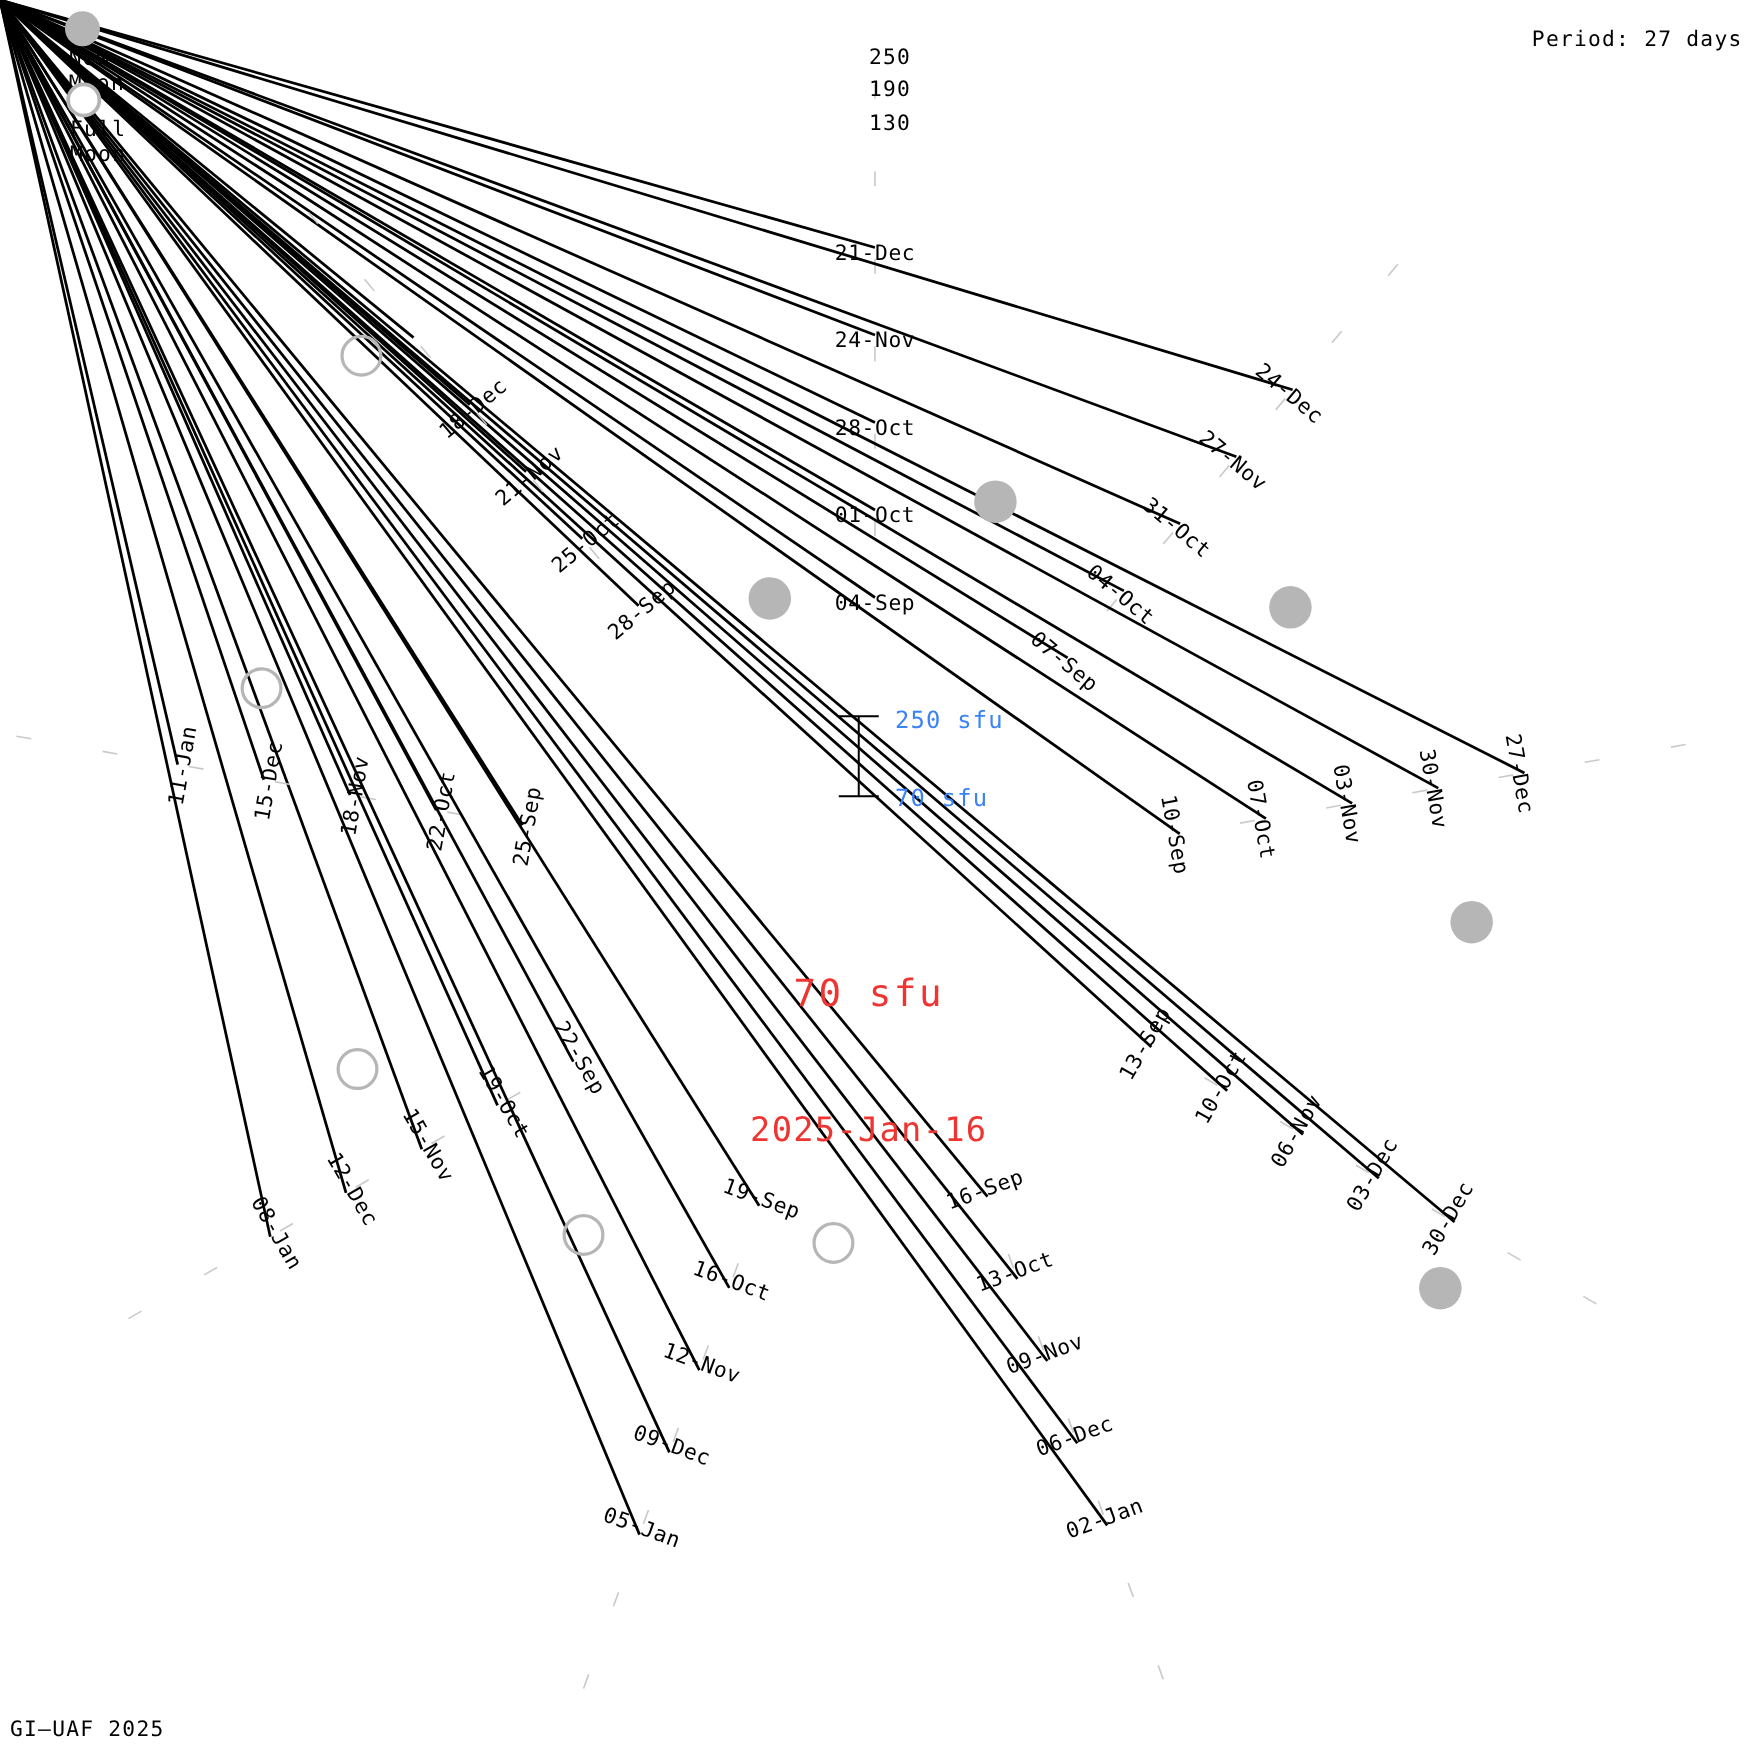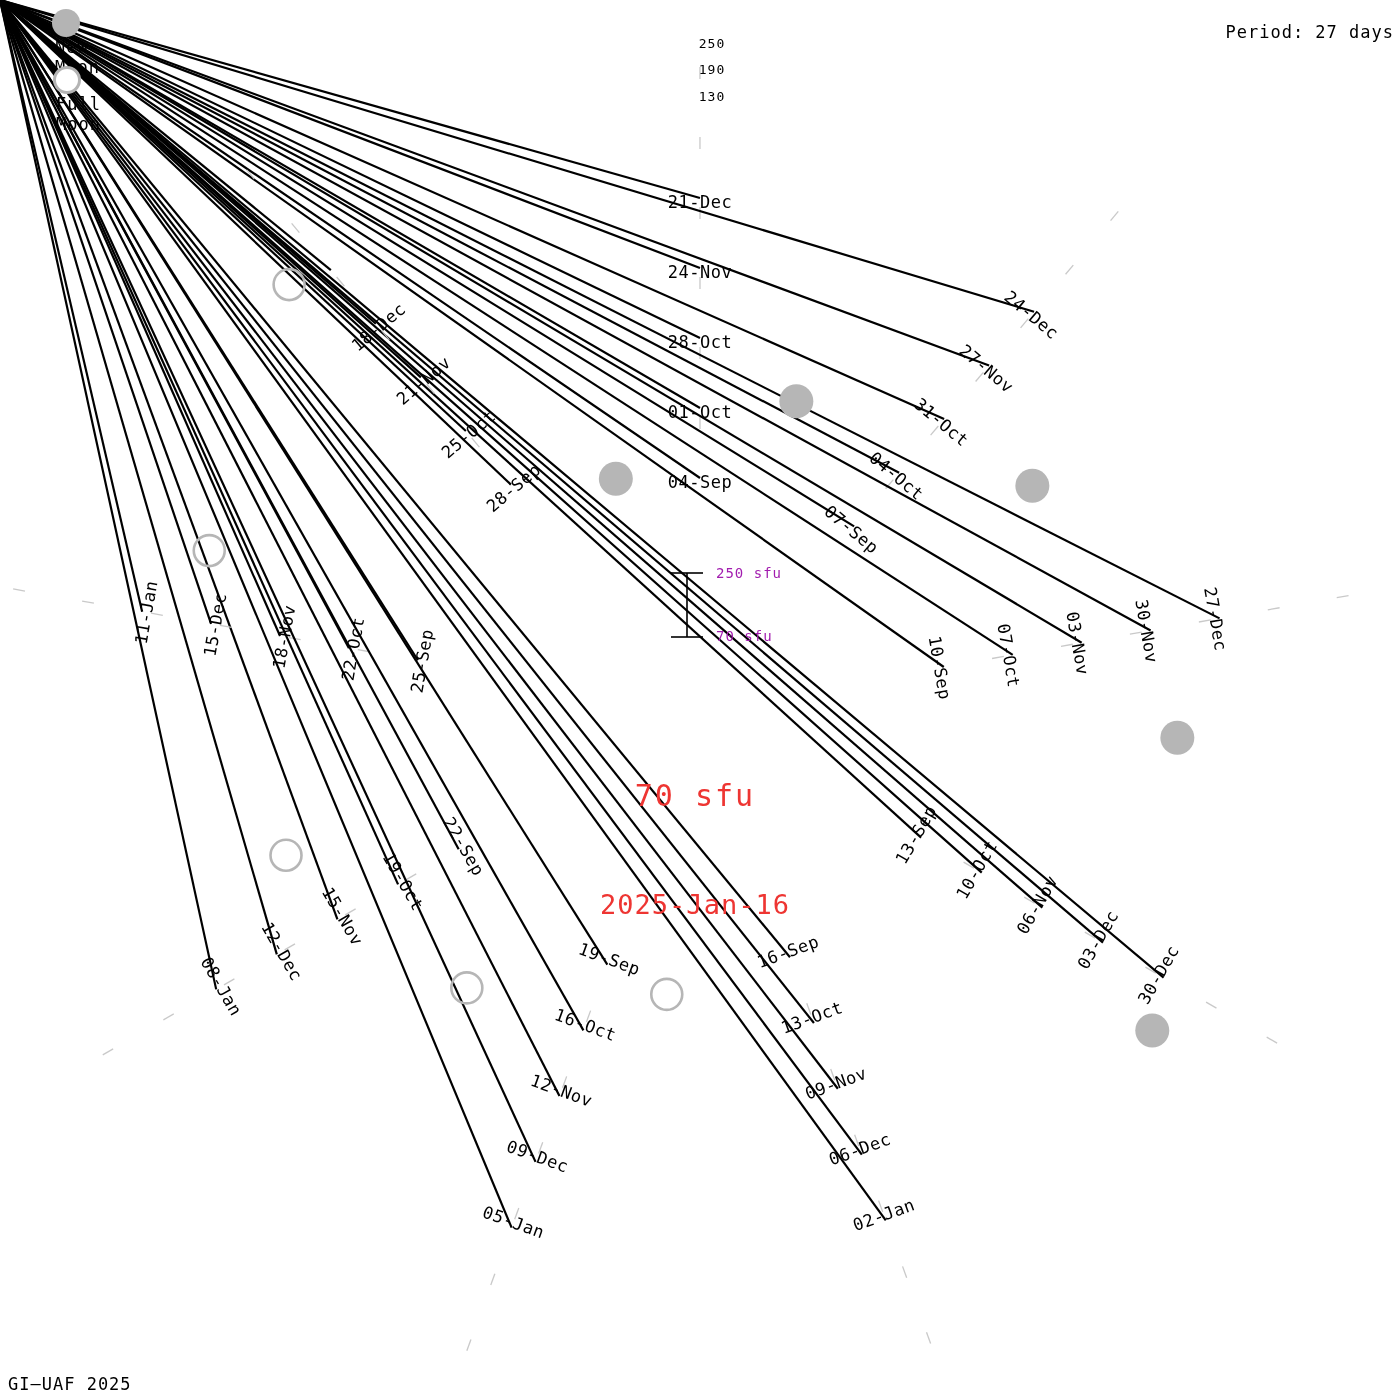--- a/index.html
+++ b/index.html
@@ -6,27 +6,27 @@
   #stage{position:relative;width:1400px;height:1400px;background:#fff;overflow:hidden;
          font-family:"DejaVu Sans Mono","Liberation Mono",monospace;color:#000;}
   #spiral-svg{position:absolute;left:0;top:0;}
   .corner{position:absolute;font-size:17px;letter-spacing:1px;white-space:nowrap;}
   #legend{position:absolute;left:0;top:0;}
   .legend-row{position:absolute;display:flex;align-items:center;flex-direction:column;}
   .moon-dot{width:28px;height:28px;border-radius:50%;}
   .moon-dot.filled{background:#b4b4b4;}
   .moon-dot.open{background:#fff;border:3px solid #b4b4b4;box-sizing:border-box;}
   .legend-label{font-size:17px;letter-spacing:1px;margin-left:22px;}
-  .rlab{position:absolute;width:120px;text-align:center;font-size:13px;letter-spacing:1px;}
+  .rlab{position:absolute;width:120px;text-align:center;font-size:17px;letter-spacing:1px;}
   .ctr{position:absolute;width:500px;left:445px;text-align:center;color:#ee3532;}
   .title-line{font-family:"DejaVu Serif","Liberation Serif",serif;font-style:italic;font-weight:700;
               font-size:34px;letter-spacing:2px;line-height:1.0;}
   .flux-now{font-size:30px;letter-spacing:2px;}
   .latest{font-size:27px;letter-spacing:1px;line-height:1.05;}
-  .sbar-lab{position:absolute;font-size:14px;letter-spacing:1px;color:#a21caf;}
+  .sbar-lab{position:absolute;font-size:19px;letter-spacing:1px;color:#3b82f6;}
 </style>
 </head>
 <body>
 
 <div id="stage">
 
   <svg id="spiral-svg" width="1400" height="1400" viewBox="0 0 1400 1400">
       <g>
         <g>
           <path d="M564.49,138.44 LNaN,NaN ANaN,NaN 0 0 1 NaN,NaN L699.95,122.59 A587.4074074074074,587.4074074074074 0 0 0 564.49,138.44 Z" fill="#ce2607" stroke="#15151a" stroke-width="0.55" stroke-opacity="0.65"></path>

